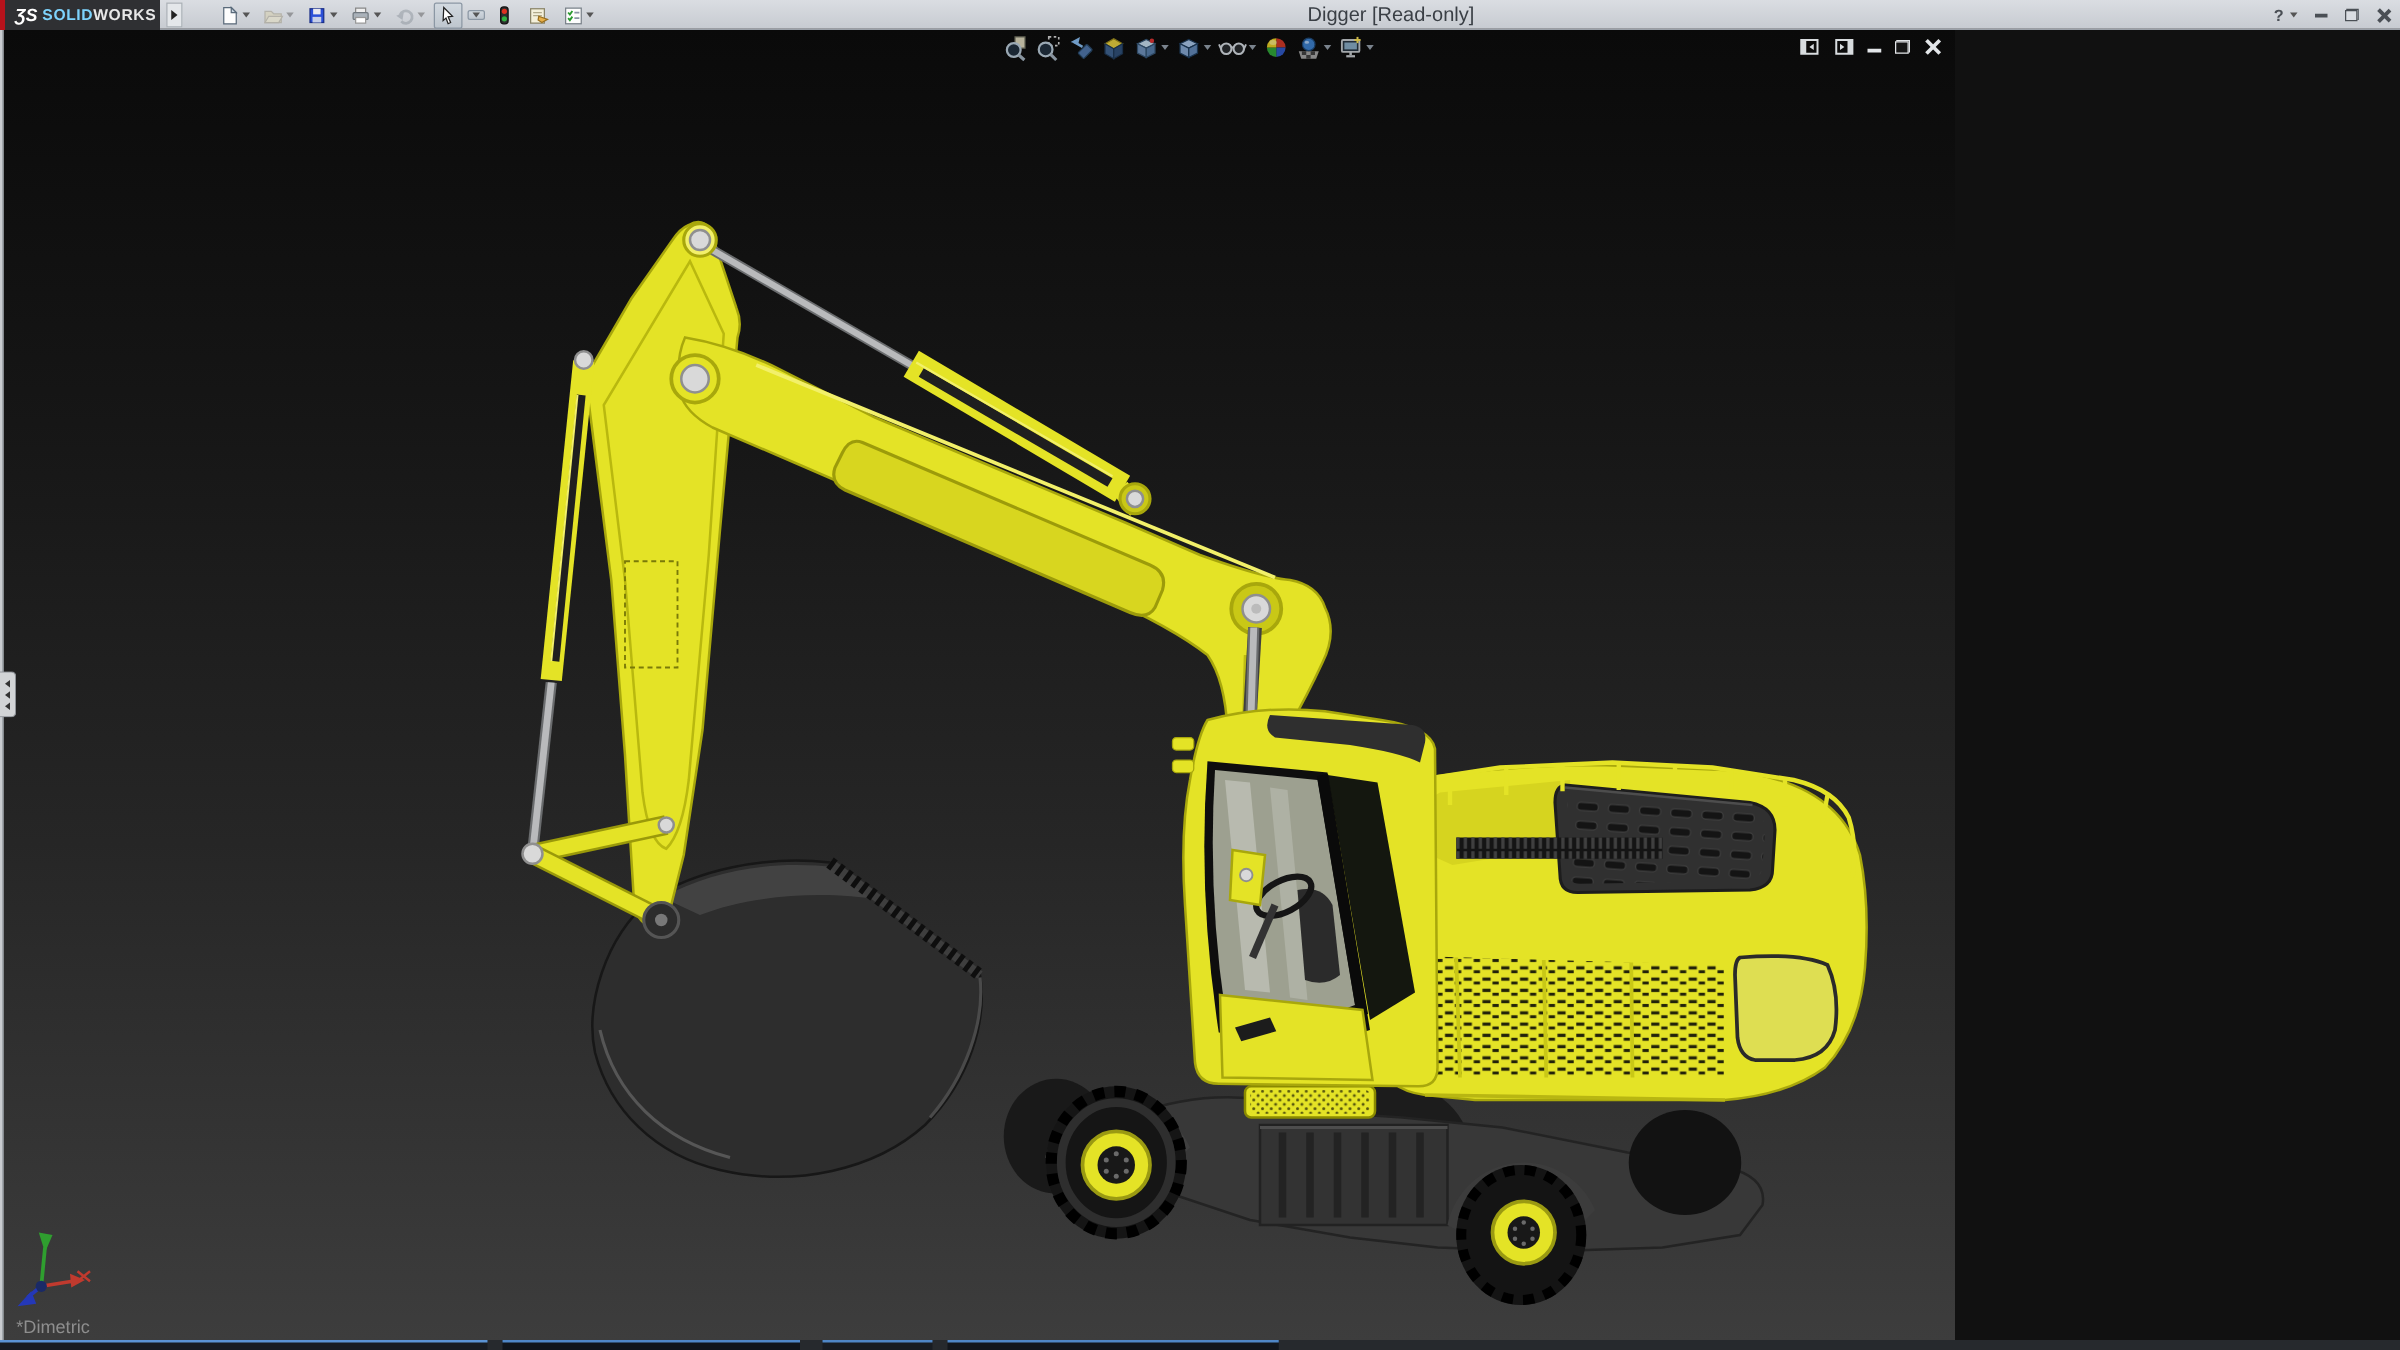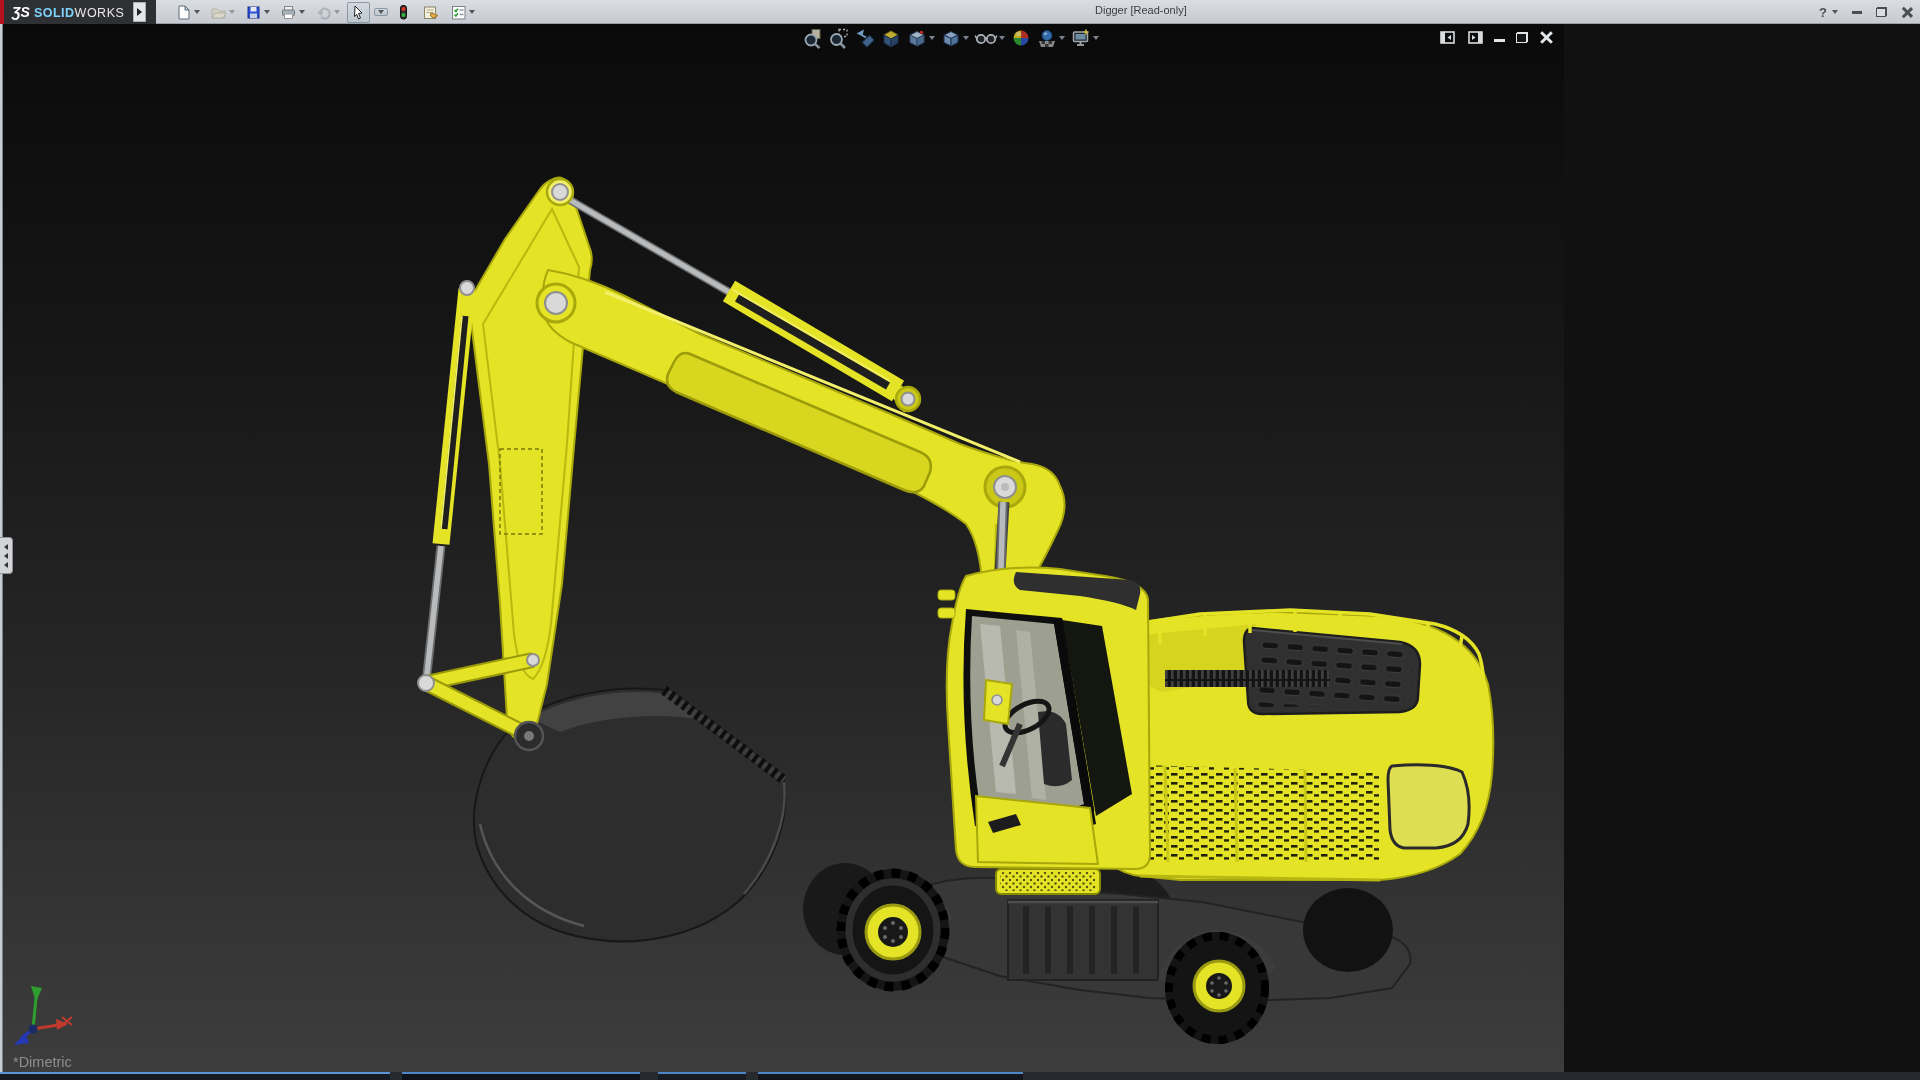--- a/index.html
+++ b/index.html
@@ -16,37 +16,37 @@
   --ctl-dark:#4a4f55; --ctl-light:#e3e6e9;
 }
 *{box-sizing:border-box;margin:0;padding:0}
 body{font-family:"Liberation Sans",sans-serif;background:#000}
 #stage{position:relative;width:1920px;height:1080px;overflow:hidden;background:#111}
 
 
 .titlebar{position:absolute;left:0;top:0;width:1920px;height:24px;
   background:linear-gradient(var(--titlebar-bg),var(--titlebar-bg2));
   border-bottom:1px solid var(--titlebar-border)}
-.logo{position:absolute;left:0;top:0;width:156px;height:24px;background:var(--logo-bg);
+.logo{position:absolute;left:0;top:0;width:128px;height:24px;background:var(--logo-bg);
   display:flex;align-items:center;padding-left:12px;gap:4px}
 .logo::before{content:"";position:absolute;left:0;top:0;width:4px;height:24px;background:var(--logo-red)}
 .logo .mark{color:#fff;font-size:14px;font-weight:bold;font-style:italic;letter-spacing:0}
 .logo .solid{color:#7dd3fc;font-size:12.5px;font-weight:bold;letter-spacing:.5px}
-.logo .works{color:#e8e8e8;font-size:12.5px;font-weight:normal;letter-spacing:.5px}
+.logo .works{color:#e8e8e8;font-size:12.5px;font-weight:bold;letter-spacing:.5px}
 .flyout-btn{position:absolute;left:133px;top:2px;width:13px;height:20px;background:#e4e7ea;
   border:1px solid #aab0b6;display:flex;align-items:center;justify-content:center}
 .tri-r{width:0;height:0;border-top:4px solid transparent;border-bottom:4px solid transparent;border-left:5px solid #222}
 .tri-d{width:0;height:0;border-left:3.5px solid transparent;border-right:3.5px solid transparent;border-top:4.5px solid #555;margin-left:2px}
 .tri-l{width:0;height:0;border-top:3.5px solid transparent;border-bottom:3.5px solid transparent;border-right:4.5px solid #333}
 .std-toolbar{position:absolute;left:172px;top:1px;height:22px;display:flex;align-items:center;gap:4px}
 .tbtn{display:flex;align-items:center;padding:1px 2px;border:1px solid transparent;border-radius:2px}
 .tbtn.pressed{background:linear-gradient(#d2d9e0,#bec6ce);border:1px solid #8b97a4}
 .tbtn.disabled{opacity:.48}
 .tbtn svg{display:block}
-.win-title{position:absolute;left:1095px;top:4px;font-size:11px;color:#3a3f45}
+.win-title{position:absolute;left:1046px;top:4px;font-size:16px;color:#3a3f45}
 .main-controls{position:absolute;right:8px;top:0;height:24px;display:flex;align-items:center;gap:14px}
 .help-q{font-size:13px;font-weight:bold;color:var(--ctl-dark)}
 .glyph-min{width:10px;height:3px;background:var(--ctl-dark)}
 .glyph-restore{position:relative;width:11px;height:10px}
 .glyph-restore::before{content:"";position:absolute;right:0;top:0;width:8px;height:7px;border:1.5px solid var(--ctl-dark)}
 .glyph-restore::after{content:"";position:absolute;left:0;bottom:0;width:8px;height:7px;border:1.5px solid var(--ctl-dark);background:var(--titlebar-bg)}
 .glyph-close{position:relative;width:11px;height:11px}
 .glyph-close::before,.glyph-close::after{content:"";position:absolute;left:5px;top:-1px;width:2.5px;height:13px;background:var(--ctl-dark)}
 .glyph-close::before{transform:rotate(45deg)}.glyph-close::after{transform:rotate(-45deg)}
 

